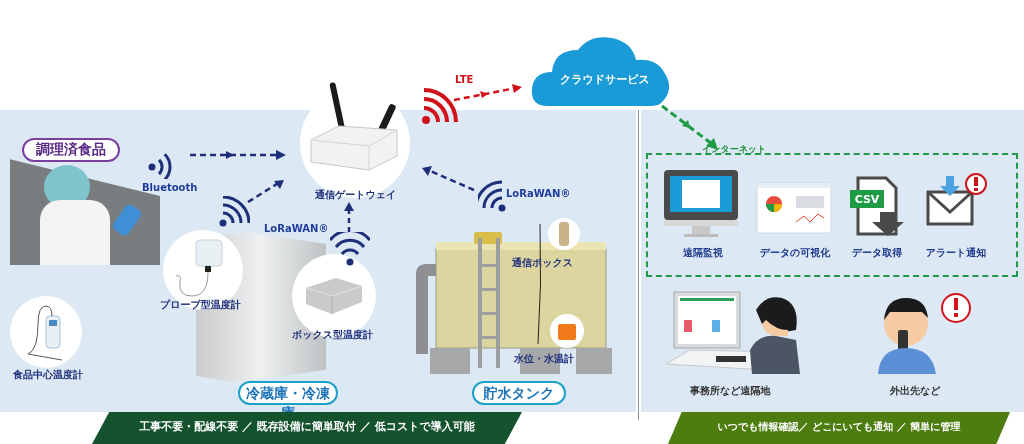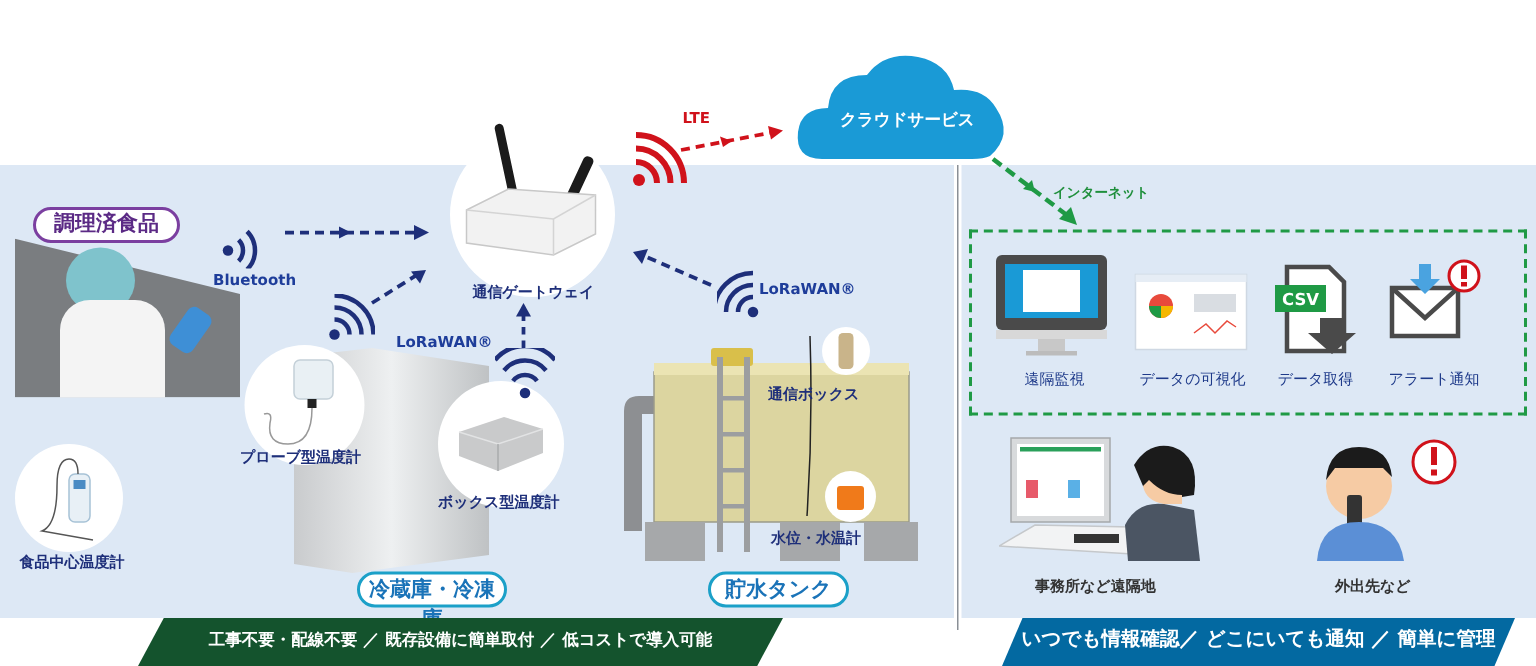--- a/index.html
+++ b/index.html
@@ -8,24 +8,24 @@
   .panel-left{left:0;top:110px;width:636px;height:302px;background:#dde8f5;}
   .panel-right{left:641px;top:110px;width:383px;height:302px;background:#dde8f5;}
   .divider{left:638px;top:110px;width:1px;height:310px;background:#8a8f96;}
   .lbl{color:#1e2f7a;font-size:10px;font-weight:bold;white-space:nowrap;}
   .lbl-dark{color:#333;font-size:10px;font-weight:bold;white-space:nowrap;}
   .pill{border:2px solid #7b3fa0;border-radius:14px;background:#fff;color:#5b2a85;font-size:14px;font-weight:bold;text-align:center;line-height:18px;}
   .pill-blue{border:2px solid #1ba0c8;border-radius:14px;background:#fff;color:#1a73b8;font-size:14px;font-weight:bold;text-align:center;line-height:20px;}
   .circle{border-radius:50%;background:#fff;}
   .cloud-text{color:#fff;font-size:11px;font-weight:bold;}
   .banner-orange{left:92px;top:412px;width:430px;height:32px;background:#14532d;clip-path:polygon(4% 0,100% 0,96% 100%,0 100%);color:#fff;font-size:11px;font-weight:bold;text-align:center;line-height:30px;}
-  .banner-green{left:668px;top:412px;width:342px;height:32px;background:#0369a1;clip-path:polygon(4% 0,100% 0,96% 100%,0 100%);color:#fff;font-size:13px;font-weight:bold;text-align:center;line-height:30px;}
+  .banner-green{left:668px;top:412px;width:342px;height:32px;background:#4d7c0f;clip-path:polygon(4% 0,100% 0,96% 100%,0 100%);color:#fff;font-size:10px;font-weight:bold;text-align:center;line-height:30px;}
   .dashbox{left:646px;top:153px;width:368px;height:120px;border:2px dashed #1f9a45;}
-  .feat-lbl{color:#1e3a8a;font-size:10px;font-weight:normal;text-align:center;white-space:nowrap;}
-  .green-lbl{color:#1f8f3c;font-size:9px;font-weight:bold;}
+  .feat-lbl{color:#1e3a8a;font-size:10px;font-weight:bold;text-align:center;white-space:nowrap;}
+  .green-lbl{color:#1f8f3c;font-size:9px;font-weight:bold;margin-top:21px;}
   .red-lbl{color:#d0121b;font-size:10px;font-weight:bold;}
 </style>
 </head>
 <body>
 
 <div class="abs panel-left"></div>
 <div class="abs panel-right"></div>
 <div class="abs divider"></div>
 
 <svg class="abs" style="left:528px;top:32px" width="150" height="76" viewBox="0 0 150 76">

